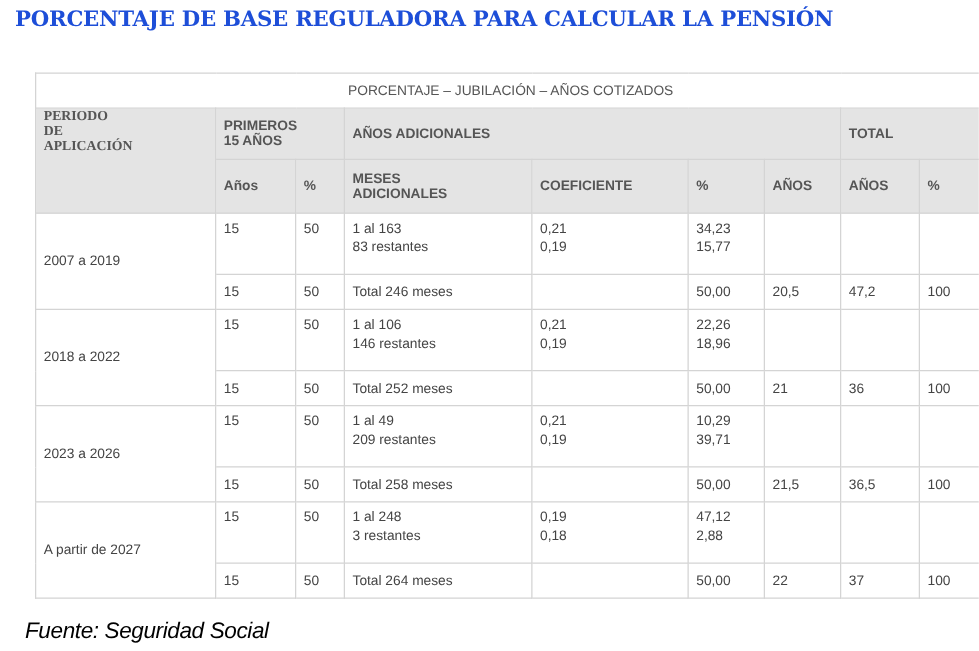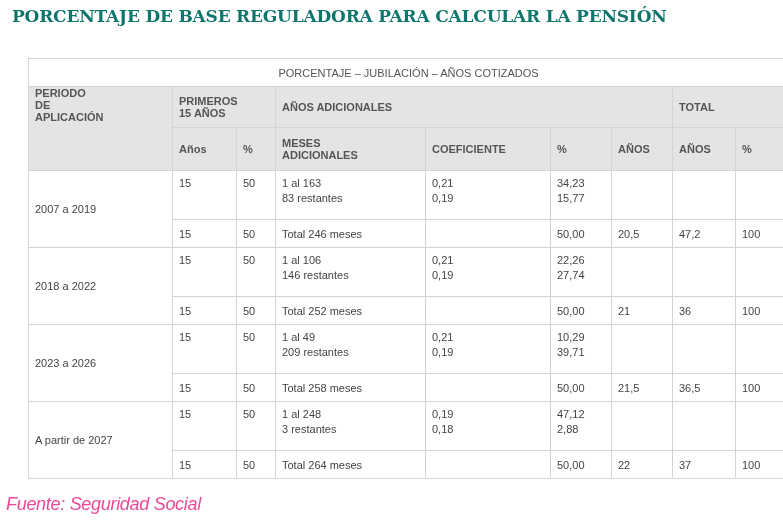--- a/index.html
+++ b/index.html
@@ -1,20 +1,20 @@
 <!DOCTYPE html>
 <html><head>
 <meta charset="utf-8">
 <style>
   html, body { margin:0; padding:0; background:#ffffff; }
   body { width:783px; height:521px; position:relative; overflow:hidden; }
   .title {
     position:absolute; left:12px; top:6px;
     font-family:"DejaVu Serif", serif; font-weight:bold; font-size:17px;
-    color:#0f766e; letter-spacing:-0.2px; white-space:nowrap;
+    color:#1d4ed8; letter-spacing:-0.2px; white-space:nowrap;
   }
   table.main {
     position:absolute; left:28px; top:58px;
     border-collapse:collapse; table-layout:fixed;
     font-family:"Liberation Sans", sans-serif; color:#444;
     width:760px;
   }
   table.main td, table.main th {
     border:1px solid #d4d4d4; padding:0 6px; vertical-align:middle;
     font-size:11px; text-align:left;
@@ -22,29 +22,29 @@
   .caption-row td {
     height:27px; text-align:center !important; font-size:13px; color:#555;
     background:#fff; border-color:#cfcfcf;
   }
   .head th {
     background:#e4e4e4; color:#555; font-weight:bold; font-size:10px;
     line-height:12px;
   }
   .h1 th { height:40px; vertical-align:top; padding-top:7px; }
   .h2 th { height:42px; }
-  th.period { vertical-align:top !important; padding-top:18px; }
+  th.period { vertical-align:top !important; padding-top:18px;font-family:Liberation Serif, serif; }
   .data td { background:#fff; color:#444; }
   .data.top td { height:43px; line-height:15px; }
   .data.tot td { height:27px; }
   .data.top td.va-top { vertical-align:top; padding-top:5px; }
   .source {
-    position:absolute; left:6px; top:494px;
+    position:absolute; left:20px; top:494px;
     font-family:"Liberation Sans", sans-serif; font-style:italic;
-    font-size:18px; color:#ec4899; letter-spacing:-0.3px;
+    font-size:18px; color:#000000; letter-spacing:-0.3px;
   }
   .line2 { display:block; }
 </style>
 </head>
 <body>
 
 <div class="title">PORCENTAJE DE BASE REGULADORA PARA CALCULAR LA PENSIÓN</div>
 
 <table class="main">
   <colgroup>
@@ -127,21 +127,21 @@
     <td class="va-top">
           <span class="line2">1 al 106</span>
           <span class="line2">146 restantes</span>
         </td>
     <td class="va-top">
           <span class="line2">0,21</span>
           <span class="line2">0,19</span>
         </td>
     <td class="va-top">
           <span class="line2">22,26</span>
-          <span class="line2">27,74</span>
+          <span class="line2">18,96</span>
         </td>
     <td></td>
     <td></td>
     <td></td>
   </tr>
   <tr class="data tot">
     <td>15</td>
     <td>50</td>
     <td>Total 252 meses</td>
     <td></td>

